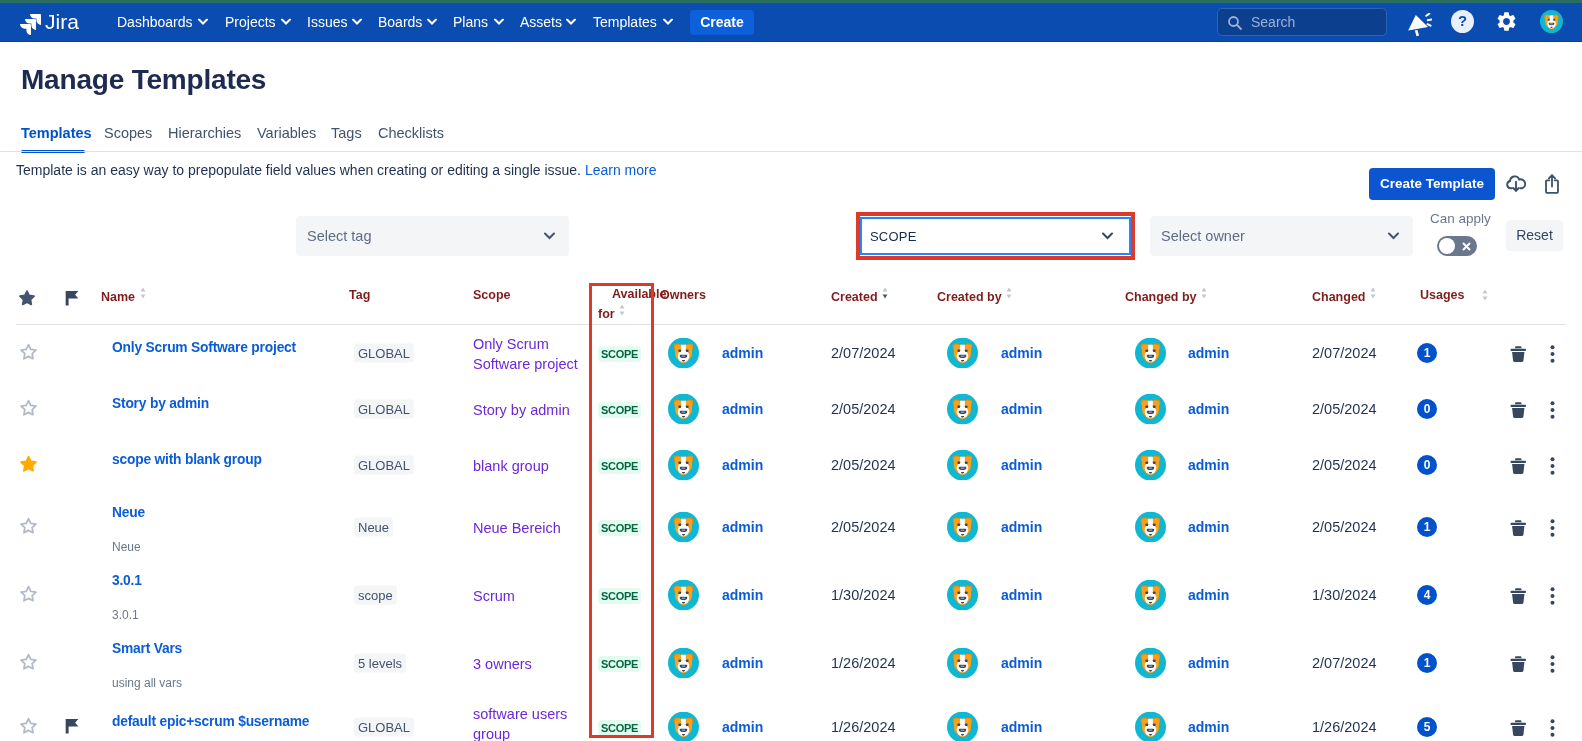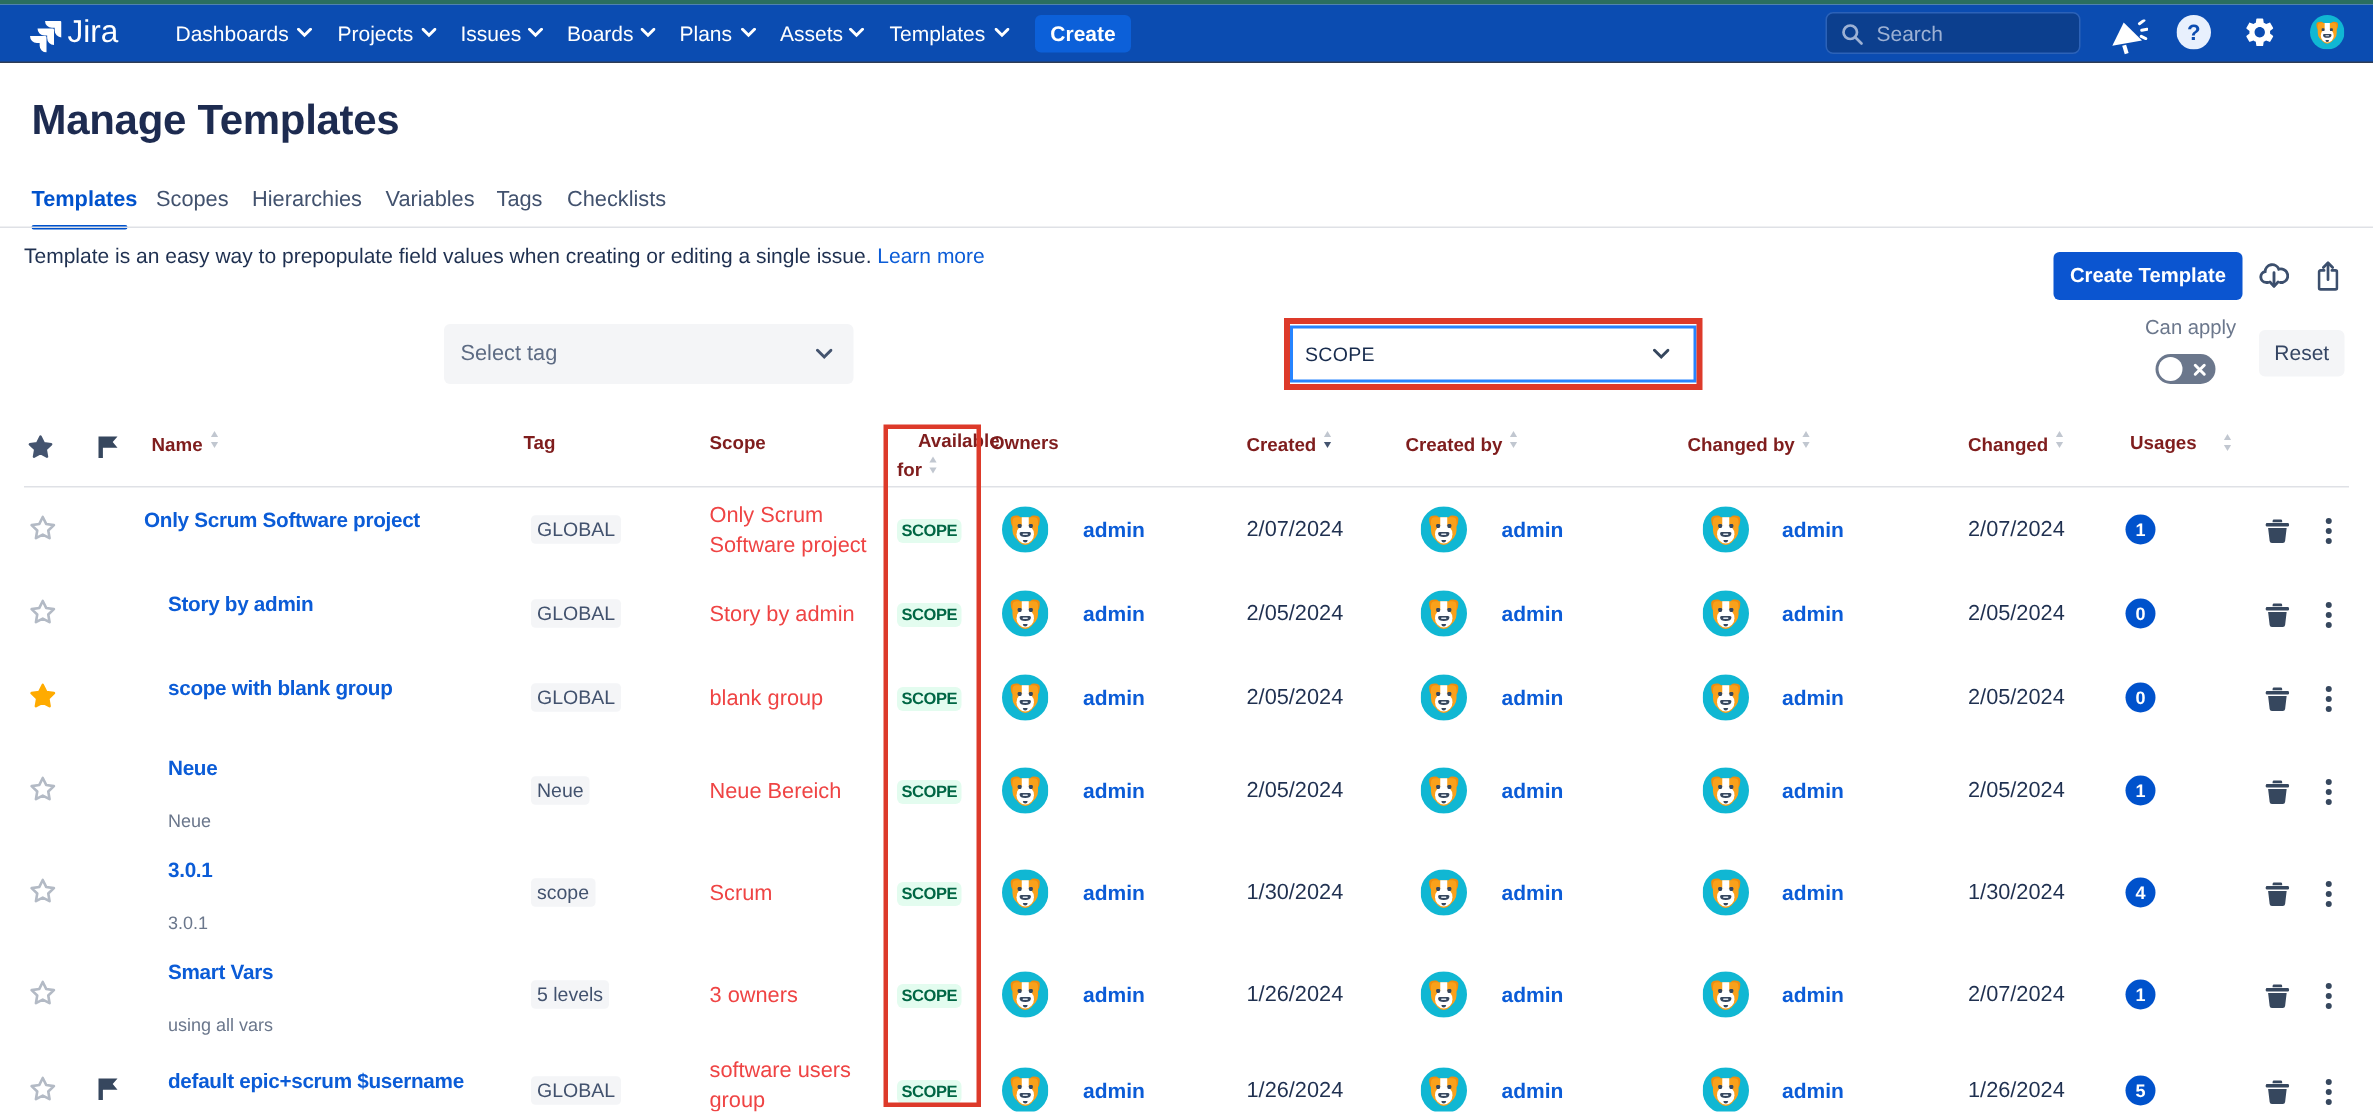--- a/index.html
+++ b/index.html
@@ -36,21 +36,21 @@
 #toggle{position:absolute;left:1437px;top:236px;width:40px;height:20px;background:#6b778c;border-radius:10px}
 #toggle .knob{position:absolute;left:2px;top:2px;width:16px;height:16px;border-radius:50%;background:#fff}
 #reset{position:absolute;left:1506px;top:220px;width:57px;height:31px;background:#f4f5f7;border-radius:4px;color:#344563;font-size:14px;font-weight:400;text-align:center;line-height:31px}
 
 .th{position:absolute;font-size:12.5px;font-weight:700;color:#7f1d1d;white-space:nowrap}
 #hdrline{position:absolute;left:16px;top:324px;width:1550px;height:1px;background:#dfe1e6}
 .sorter{display:inline-block;vertical-align:1px}
 .name{position:absolute;transform:translateY(-50%);font-size:13.8px;font-weight:700;color:#0b5cd7;white-space:nowrap;letter-spacing:-0.2px}
 .sub{position:absolute;transform:translateY(-50%);font-size:12px;color:#6b778c;white-space:nowrap}
 .tagchip{position:absolute;transform:translateY(-50%);left:354px;background:#f4f5f7;border-radius:3px;padding:2px 4px;font-size:13px;color:#42526e;white-space:nowrap}
-.scope{position:absolute;transform:translateY(-50%);left:473px;font-size:14.5px;color:#ef4444;line-height:20px;white-space:nowrap}
+.scope{position:absolute;transform:translateY(-50%);left:473px;font-size:14.5px;color:#6d28d9;line-height:20px;white-space:nowrap}
 .schip{position:absolute;transform:translateY(-50%);left:598px;background:#e3fcef;border-radius:4px;padding:2px 3px;font-size:11px;font-weight:700;color:#006644;letter-spacing:-0.3px}
 .adm{position:absolute;transform:translateY(-50%);font-size:14px;font-weight:700;color:#0b5cd7}
 .date{position:absolute;transform:translateY(-50%);font-size:14.5px;color:#1f3050}
 .badge{position:absolute;transform:translateY(-50%);left:1417px;width:20px;height:20px;border-radius:50%;background:#0052cc;color:#fff;font-size:12px;font-weight:700;text-align:center;line-height:20px}
 .av{position:absolute;transform:translateY(-50%);width:31px;height:31px}
 .icon{position:absolute;transform:translateY(-50%)}
 
 #redcol{position:absolute;left:589px;top:283px;width:65px;height:455px;border:3.5px solid #dd3a2a}
 </style>
 </head>
@@ -195,20 +195,26 @@
         <path d="M1 1.5l4.5 4.5L10 1.5" stroke="#44546f" stroke-width="2" fill="none" stroke-linecap="round"></path>
       </svg>
     </div>
 <div id="scopesel">
       <span>SCOPE</span>
  <svg class="selchev" style="right:16px" viewBox="0 0 11 8" width="11" height="8">
         <path d="M1 1.5l4.5 4.5L10 1.5" stroke="#36475e" stroke-width="2" fill="none" stroke-linecap="round"></path>
       </svg>
     </div>
 <div id="redsel"></div>
+<div class="fld" style="left:1150px;width:263px">
+      <span>Select owner</span>
+ <svg class="selchev" viewBox="0 0 11 8">
+        <path d="M1 1.5l4.5 4.5L10 1.5" stroke="#44546f" stroke-width="2" fill="none" stroke-linecap="round"></path>
+      </svg>
+    </div>
 <div id="canapply">Can apply</div>
 <div id="toggle">
       <div class="knob"></div>
  <svg class="abs" style="left:25px;top:6px" width="9" height="9" viewBox="0 0 9 9">
         <path d="M1.5 1.5l6 6M7.5 1.5l-6 6" stroke="#fff" stroke-width="2" stroke-linecap="round"></path>
       </svg>
     </div>
 <div id="reset">Reset</div>
 
 <svg class="icon" style="left:17px;top:298px" width="20" height="20" viewBox="0 0 24 24">
@@ -242,21 +248,21 @@
 <div class="th" style="left:1420px;top:295px;transform:translateY(-50%)">Usages</div>
 <svg class="icon" style="left:1481px;top:295px" width="8" height="13" viewBox="0 0 10 16">
       <use href="#sortud"></use>
     </svg>
 <div id="hdrline"></div>
 
 <div id="rows">
 <svg class="icon" style="left:18px;top:352px" width="21" height="21" viewBox="0 0 24 24">
         <use href="#staro"></use>
       </svg>
-<div class="name" style="left:96px;top:347px">Only Scrum Software project</div>
+<div class="name" style="left:112px;top:347px">Only Scrum Software project</div>
 <div class="tagchip" style="top:353px">GLOBAL</div>
 <div class="scope" style="top:354px">Only Scrum<br>Software project</div>
 <div class="schip" style="top:354px">SCOPE</div>
 <svg class="av" style="left:668px;top:353px">
         <use href="#dog"></use>
       </svg>
 <div class="adm" style="left:722px;top:353px">admin</div>
 <svg class="av" style="left:947px;top:353px">
         <use href="#dog"></use>
       </svg>

